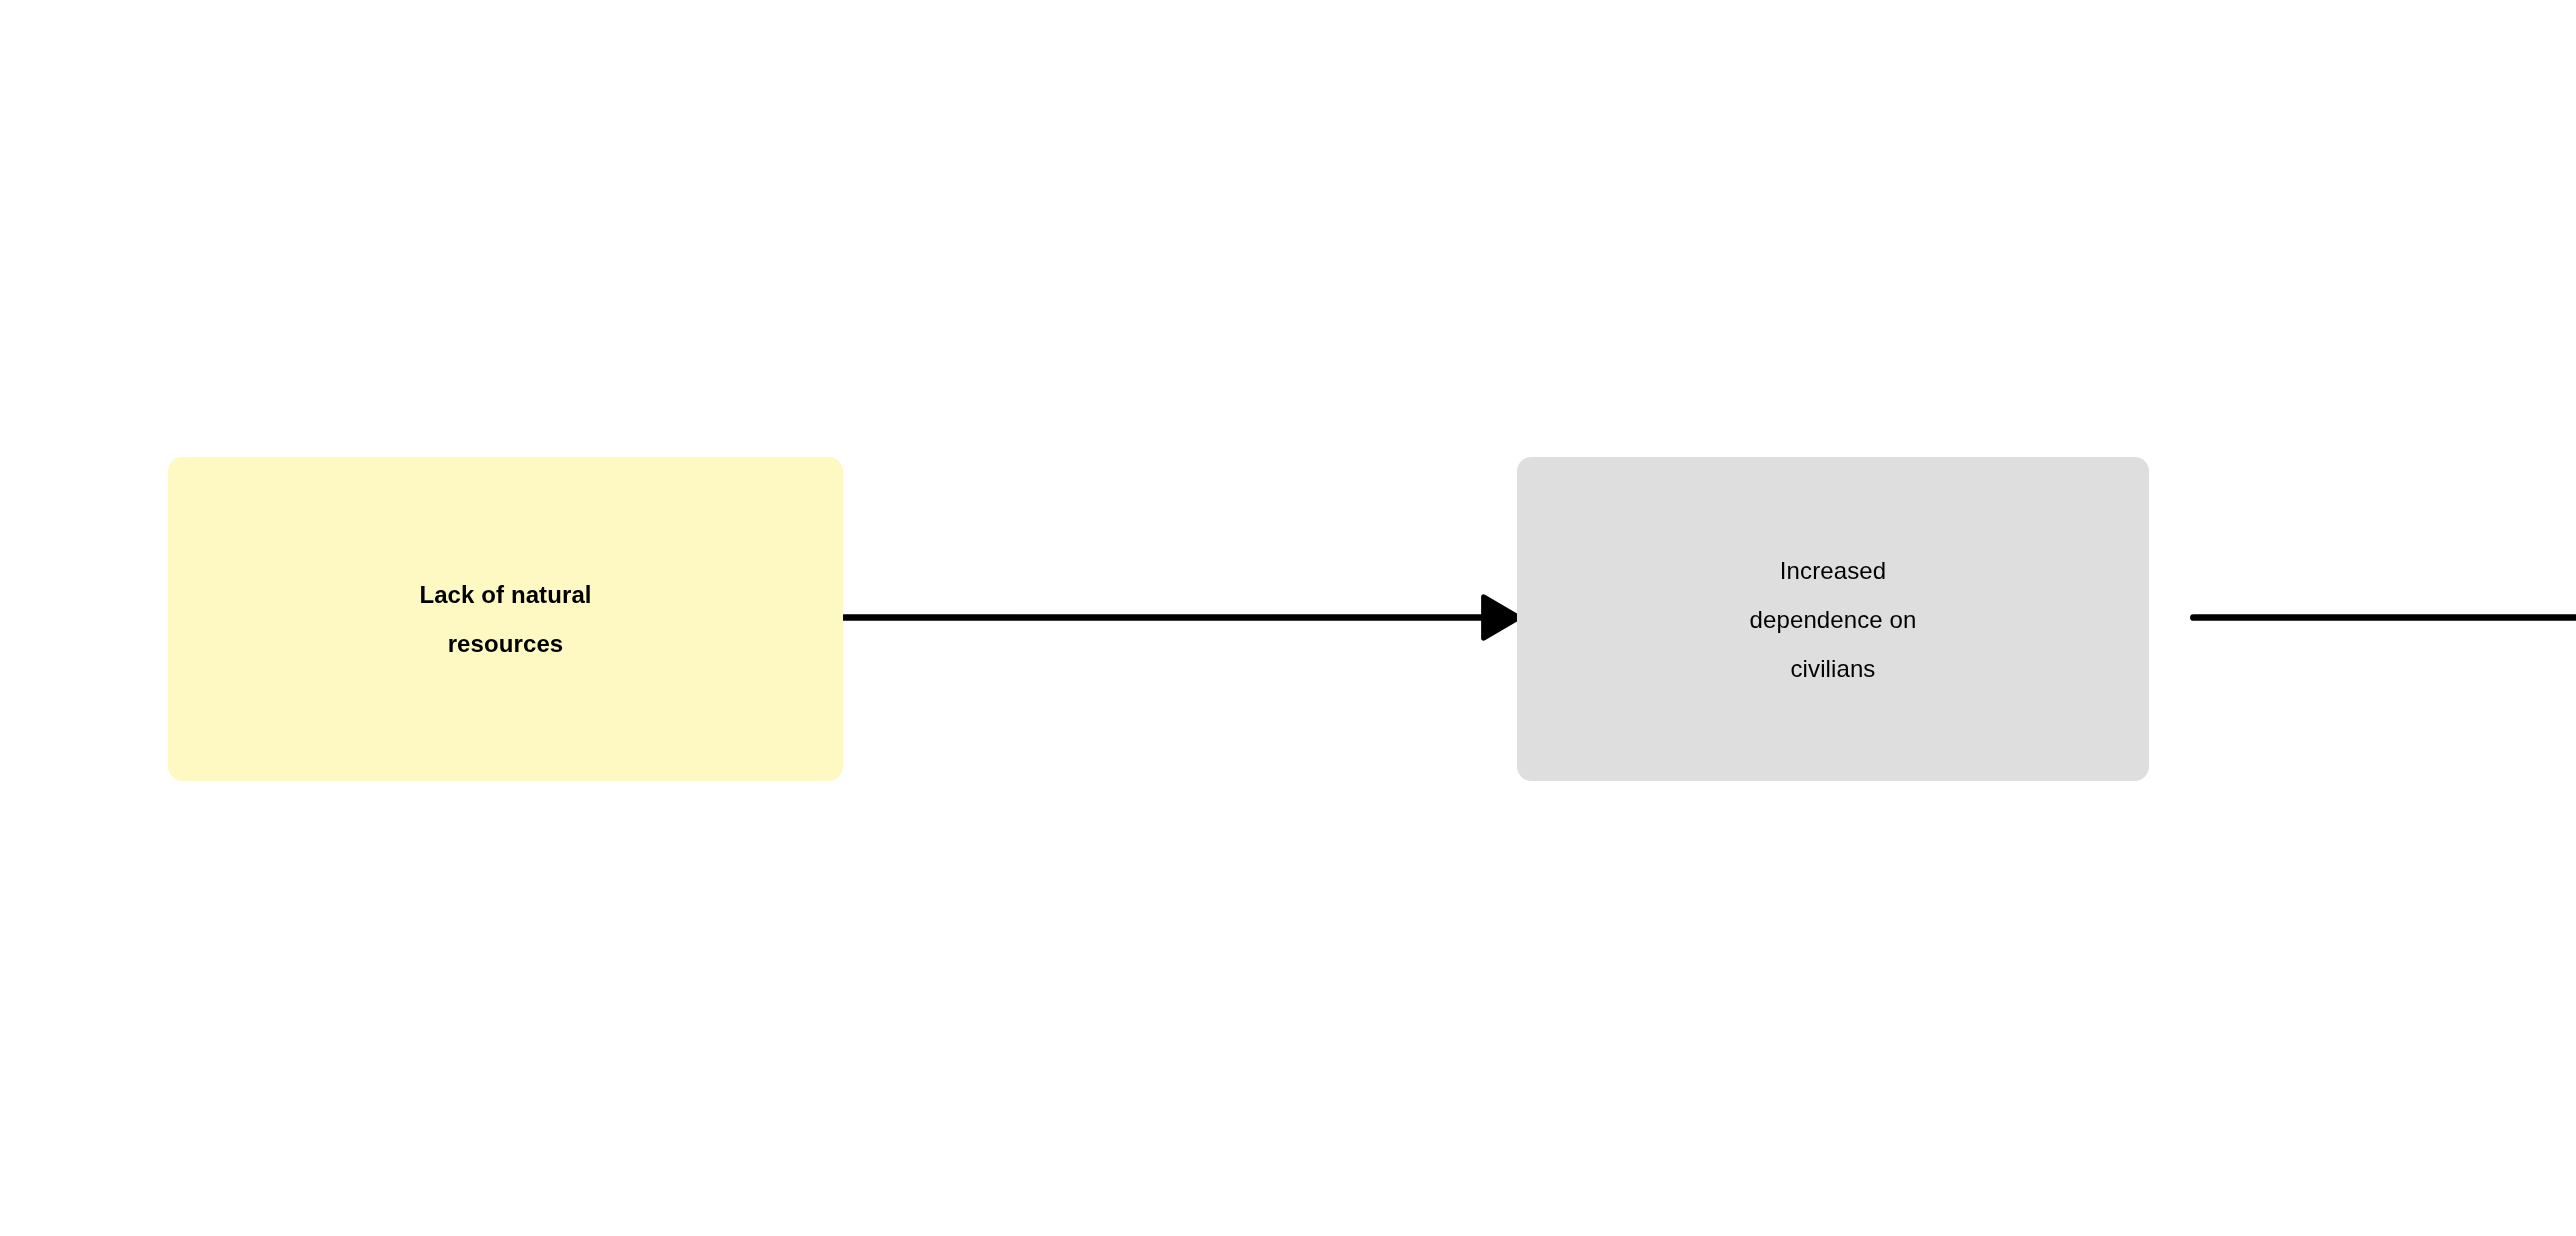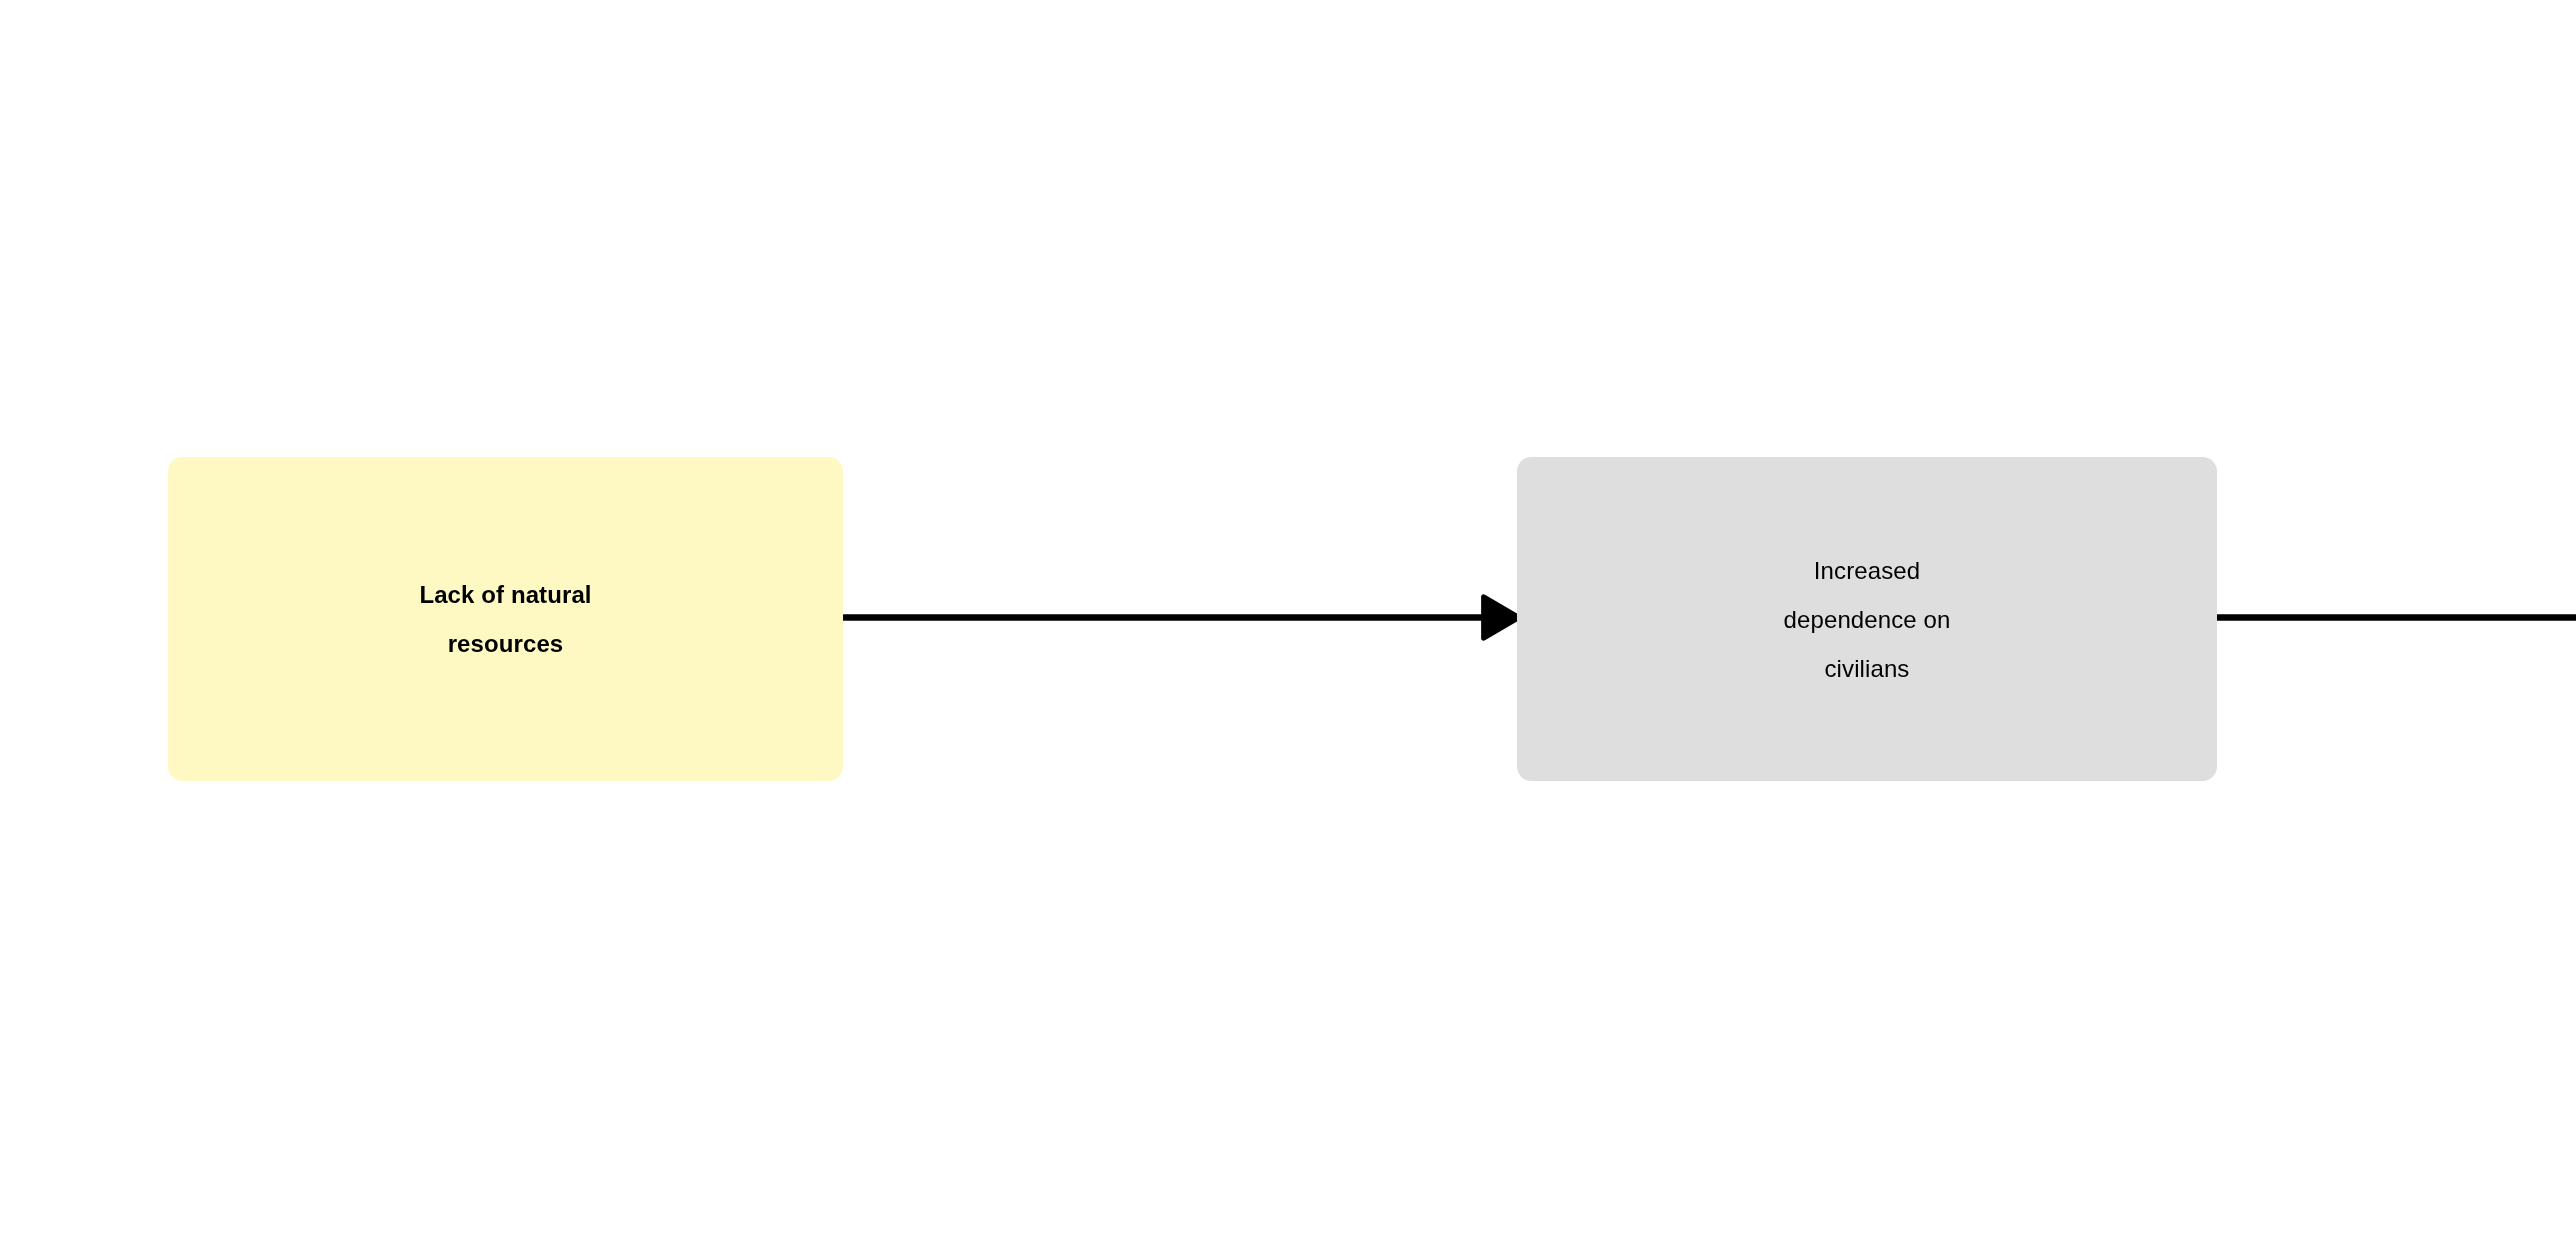--- a/index.html
+++ b/index.html
@@ -48,21 +48,21 @@
     left: 168px;
     top: 457px;
     width: 675px;
     height: 324px;
     background: #fef9c3;
     font-weight: bold;
   }
   #node-2 {
     left: 1517px;
     top: 457px;
-    width: 700px;
+    width: 632px;
     height: 324px;
     background: #dedede;
   }
 </style>
 </head>
 <body>
 
 <div id="flow-canvas">
 
   <svg id="flow-svg" viewBox="0 0 7200 2400" xmlns="http://www.w3.org/2000/svg">

